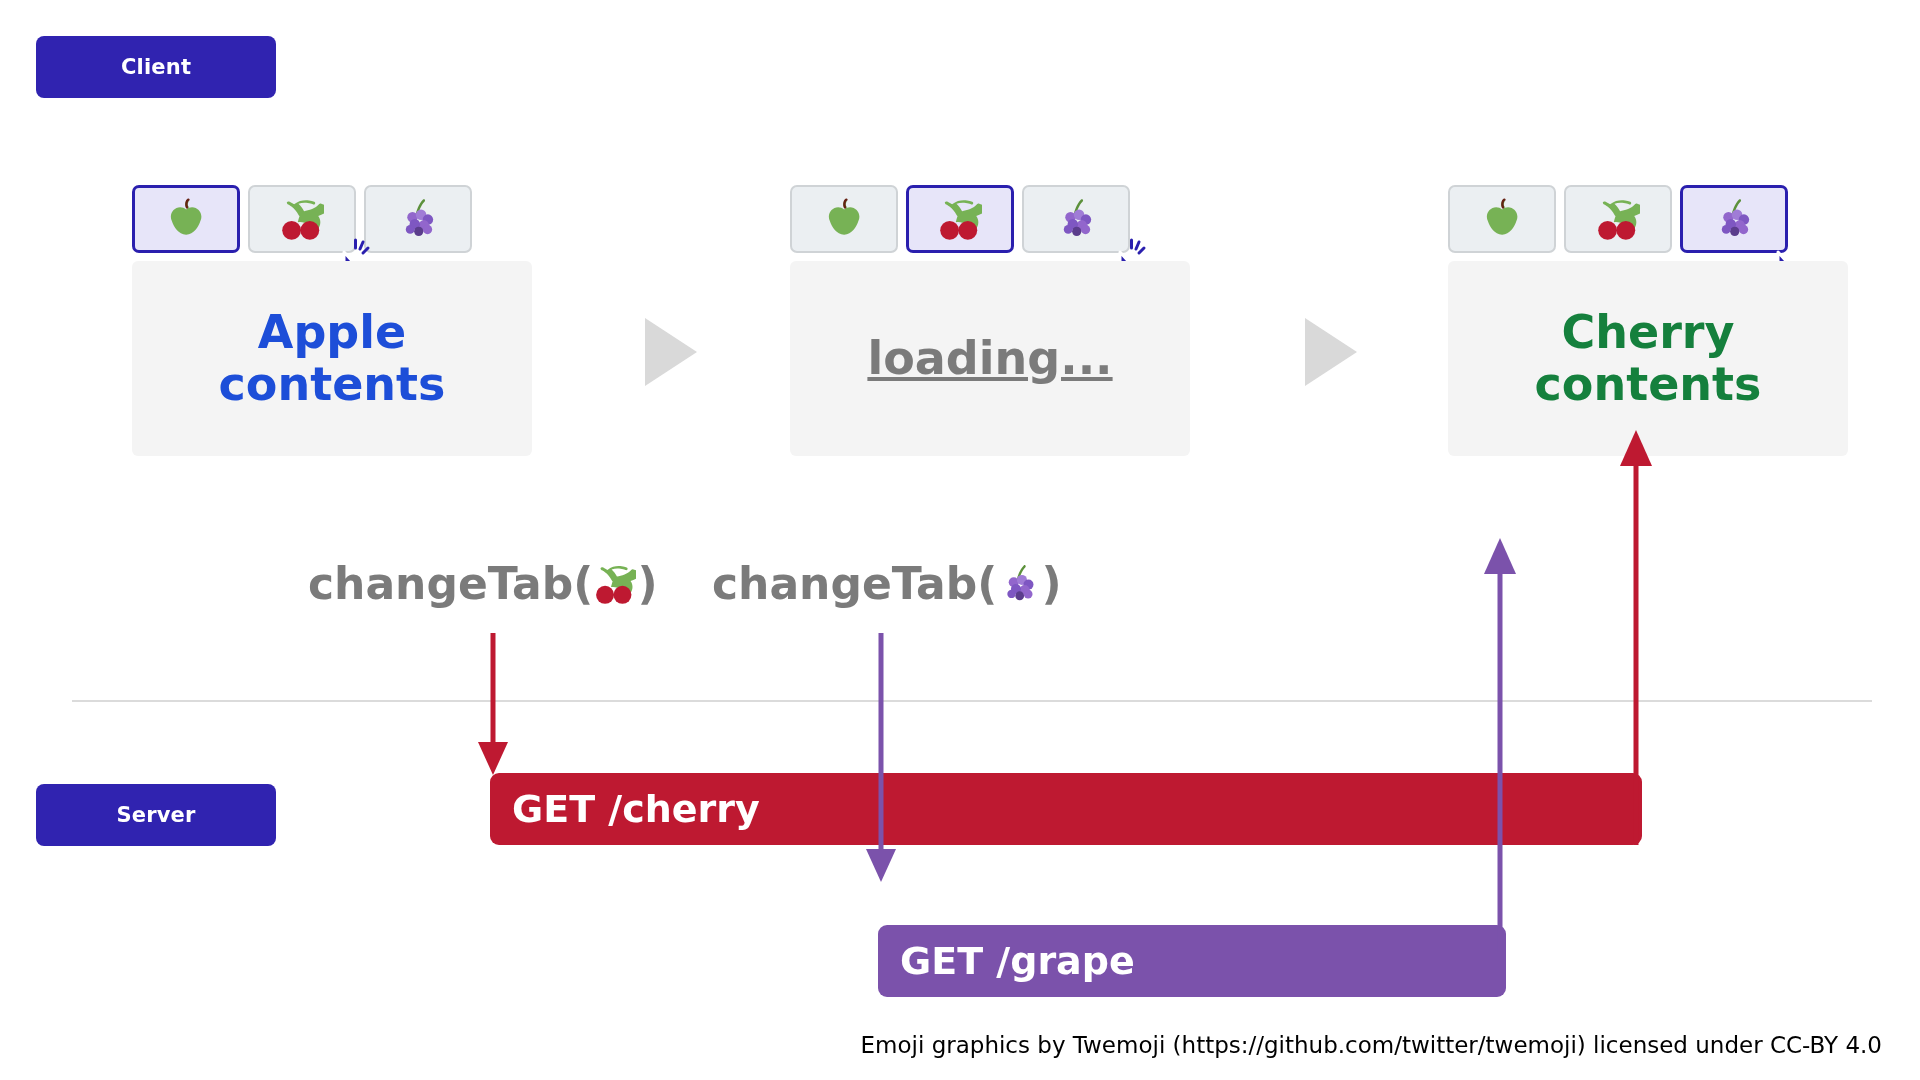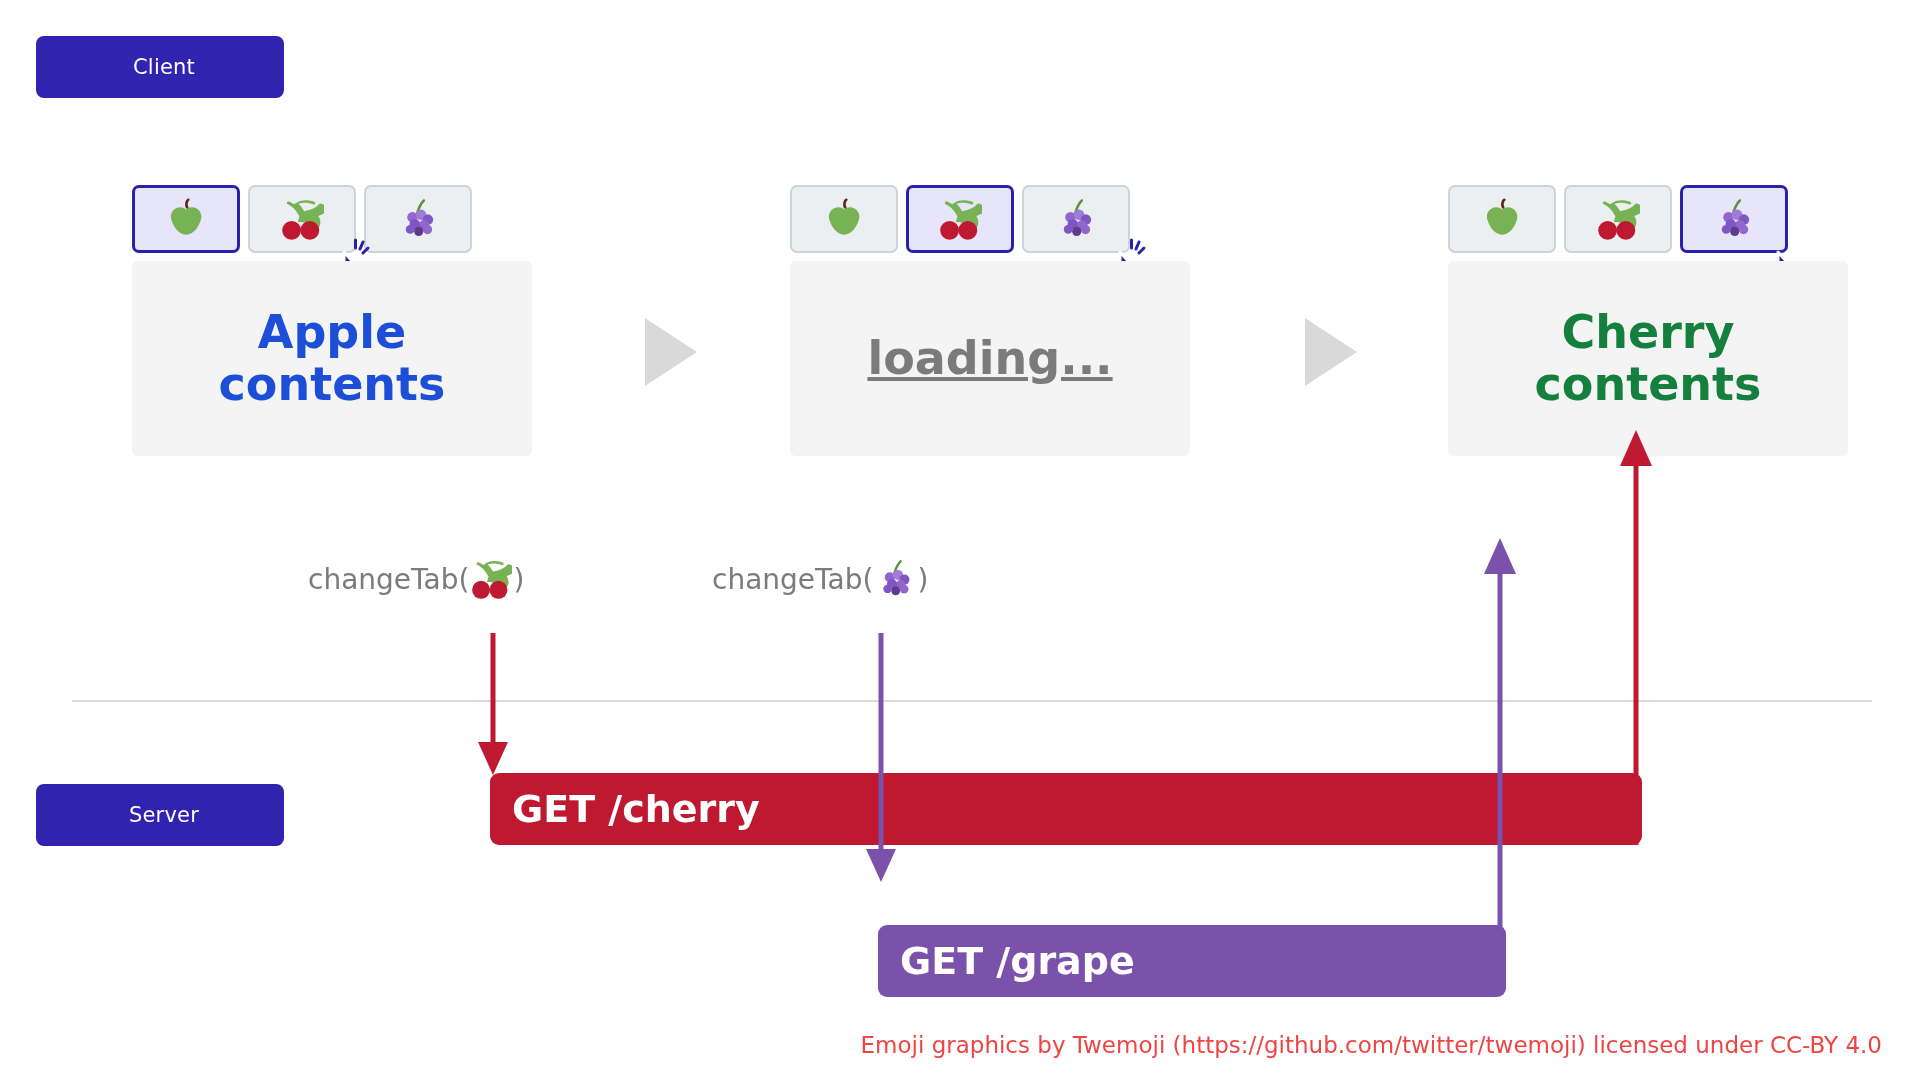--- a/index.html
+++ b/index.html
@@ -17,24 +17,23 @@
 
   
   .role-pill {
     position: absolute;
     background: #3023B0;
     color: #ffffff;
     border-radius: 8px;
     display: flex;
     align-items: center;
     justify-content: center;
-    font-weight: 400;
+    font-weight: 700;
     font-size: 21px;
     letter-spacing: .2px;
-    padding-left: 8px;
   }
   #client-pill { left: 36px; top: 36px;  width: 240px; height: 62px; }
   #server-pill { left: 36px; top: 784px; width: 240px; height: 62px; }
 
   
   .panel { position: absolute; }
   .tabbar {
     position: absolute;
     top: 0; left: 0;
     display: flex;
@@ -93,22 +92,22 @@
     width: 0; height: 0;
     border-top: 34px solid transparent;
     border-bottom: 34px solid transparent;
     border-left: 52px solid #D9D9D9;
   }
 
   
   .call-label {
     position: absolute;
     color: #7B7B7B;
-    font-size: 28px;
-    font-weight: 400;
+    font-size: 44px;
+    font-weight: 700;
     white-space: nowrap;
     display: flex;
     align-items: center;
   }
   .call-label .emoji { width: 42px; height: 42px; margin: 0 1px; vertical-align: middle; }
 
   
   #divider {
     position: absolute;
     left: 72px; top: 700px;
@@ -136,21 +135,21 @@
     position: absolute;
     left: 0; top: 0;
     width: 1920px; height: 1080px;
     pointer-events: none;
   }
 
   
   #footer-credit {
     position: absolute;
     right: 38px; bottom: 22px;
-    color: #ef4444;
+    color: #000000;
     font-size: 23px;
     white-space: nowrap;
   }
 </style>
 </head>
 <body>
 
 <div class="role-pill" id="client-pill">
   <span>Client</span>
 </div>

